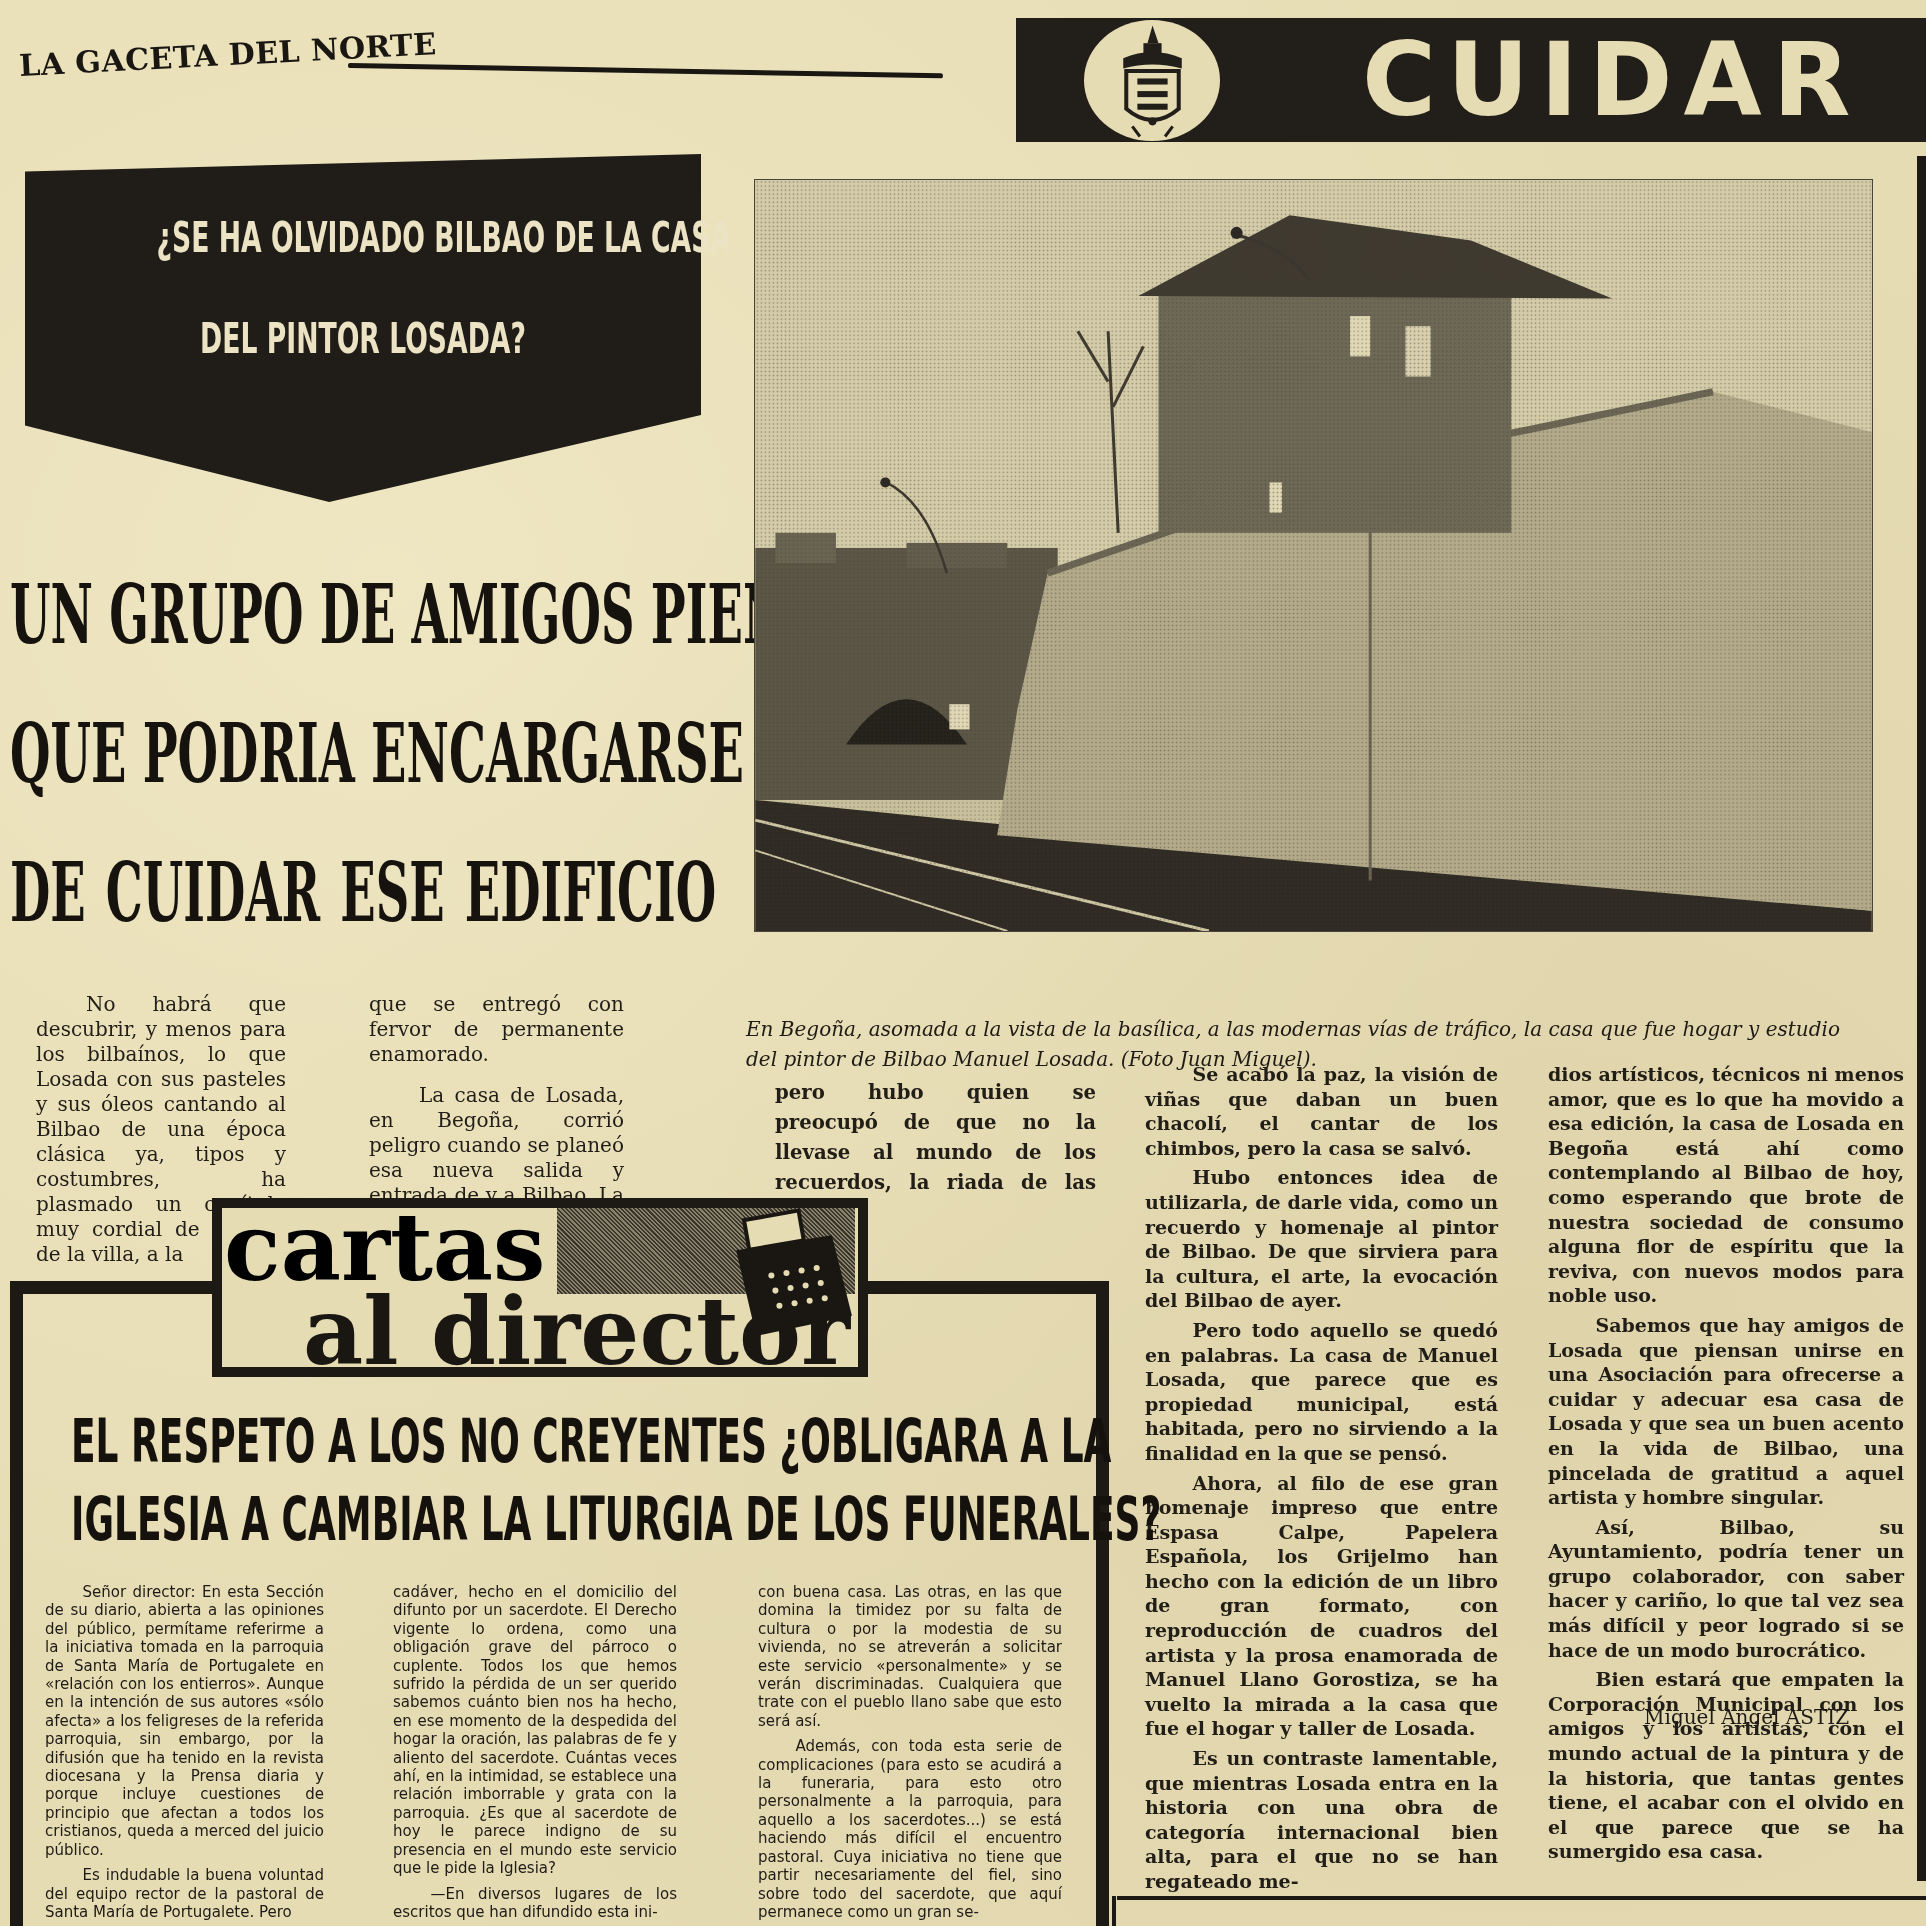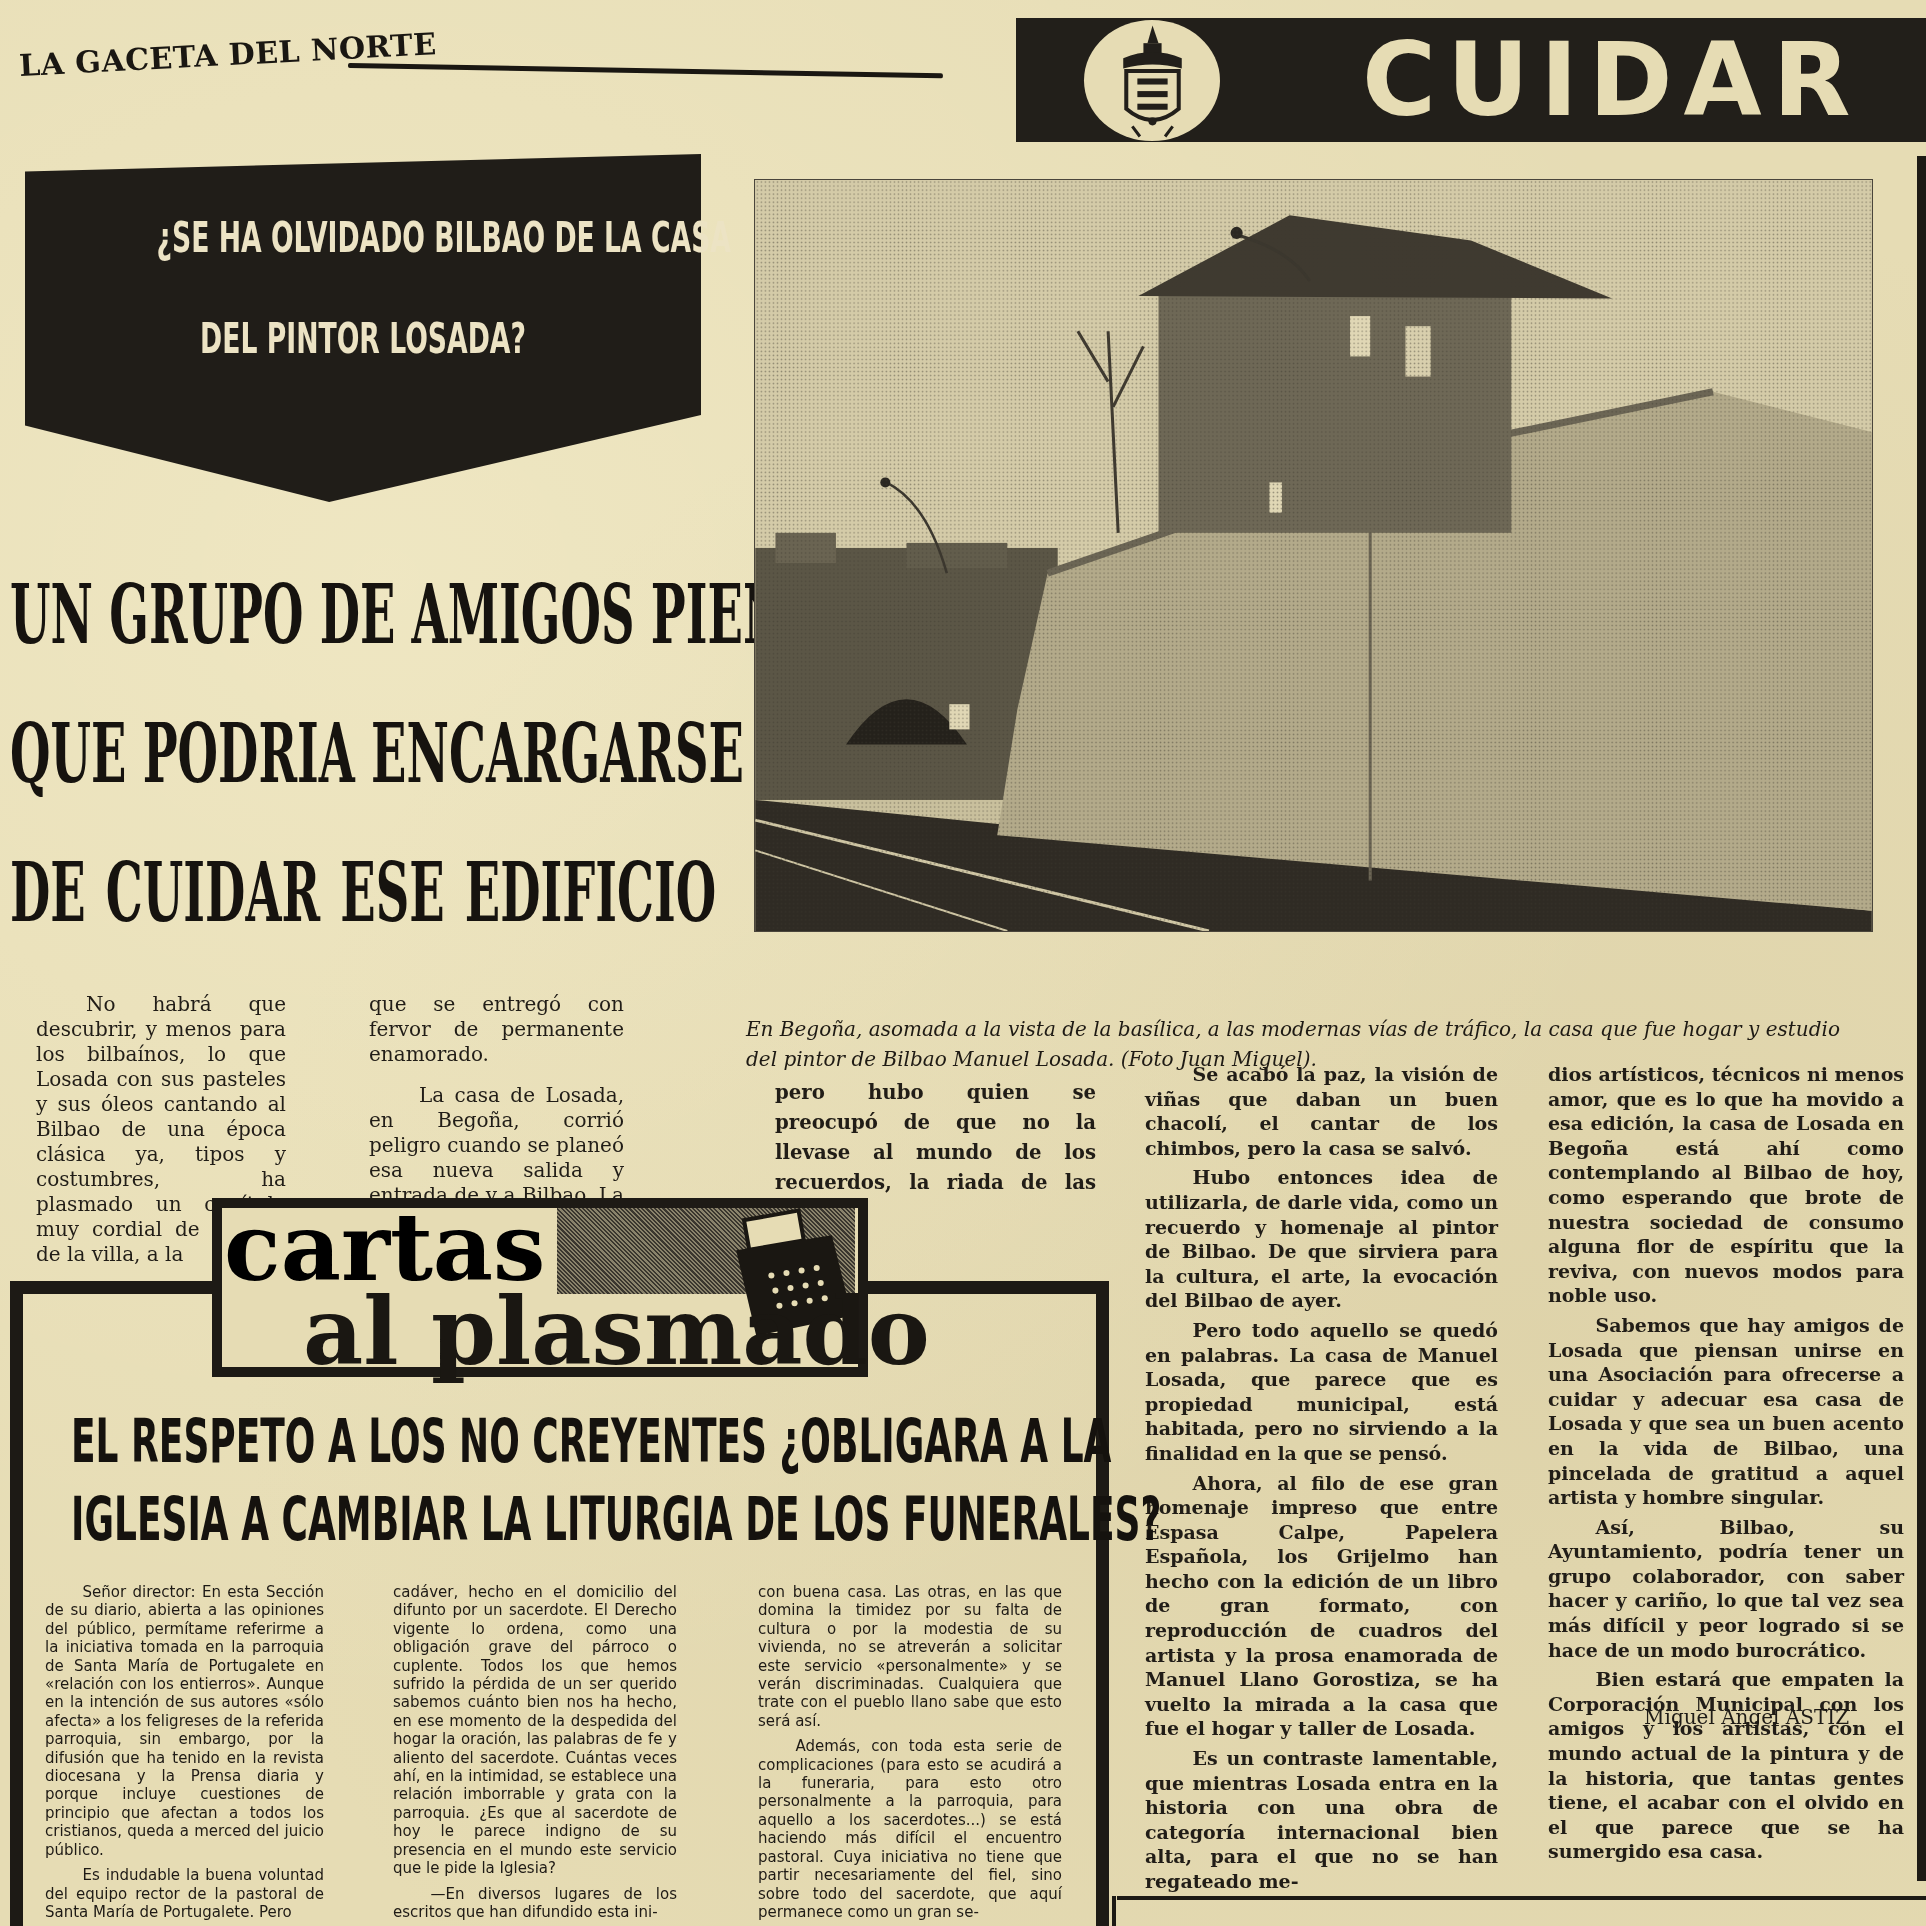--- a/index.html
+++ b/index.html
@@ -252,21 +252,21 @@
       <circle cx="148" cy="165" r="6"></circle>
       <circle cx="178" cy="160" r="6"></circle>
       <circle cx="208" cy="155" r="6"></circle>
     <circle cx="126" cy="200" r="6"></circle>
       <circle cx="156" cy="195" r="6"></circle>
       <circle cx="186" cy="190" r="6"></circle>
       <circle cx="216" cy="185" r="6"></circle>
   </g>
 </svg>
 <div class="abs logo-top">cartas</div>
-<div class="abs logo-bottom">al plasmado</div>
+<div class="abs logo-bottom">al director</div>
 
 <div class="abs letter-headline">
   <div>EL RESPETO A LOS NO CREYENTES ¿OBLIGARA A LA</div>
   <div>IGLESIA A CAMBIAR LA LITURGIA DE LOS FUNERALES?</div>
 </div>
 
 <div class="abs letter-col lc1">
   <p>Señor director: En esta Sección de su diario, abierta a las opiniones del público, permítame referirme a la iniciativa tomada en la parroquia de Santa María de Portugalete en «relación con los entierros». Aunque en la intención de sus autores «sólo afecta» a los feligreses de la referida parroquia, sin embargo, por la difusión que ha tenido en la revista diocesana y la Prensa diaria y porque incluye cuestiones de principio que afectan a todos los cristianos, queda a merced del juicio público.</p>
   <p>Es indudable la buena voluntad del equipo rector de la pastoral de Santa María de Portugalete. Pero</p>
 </div>

